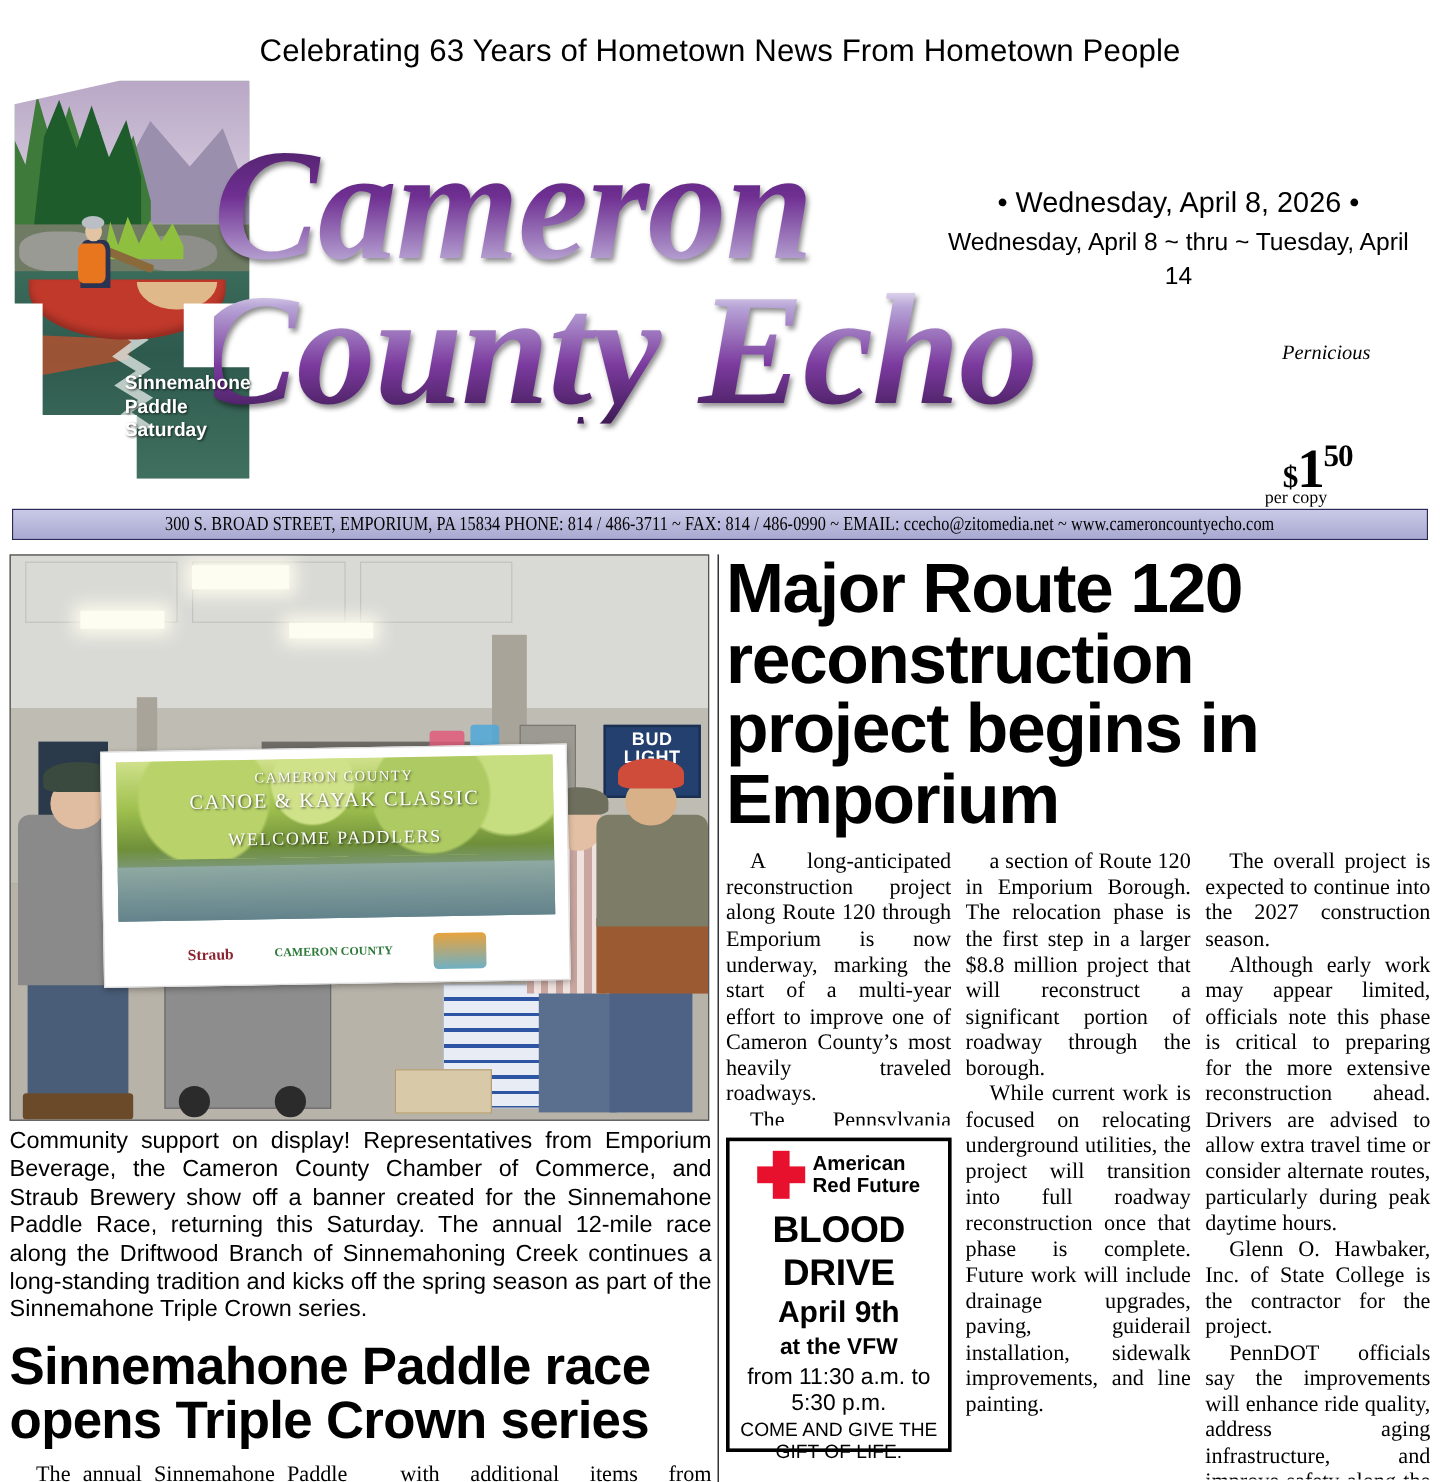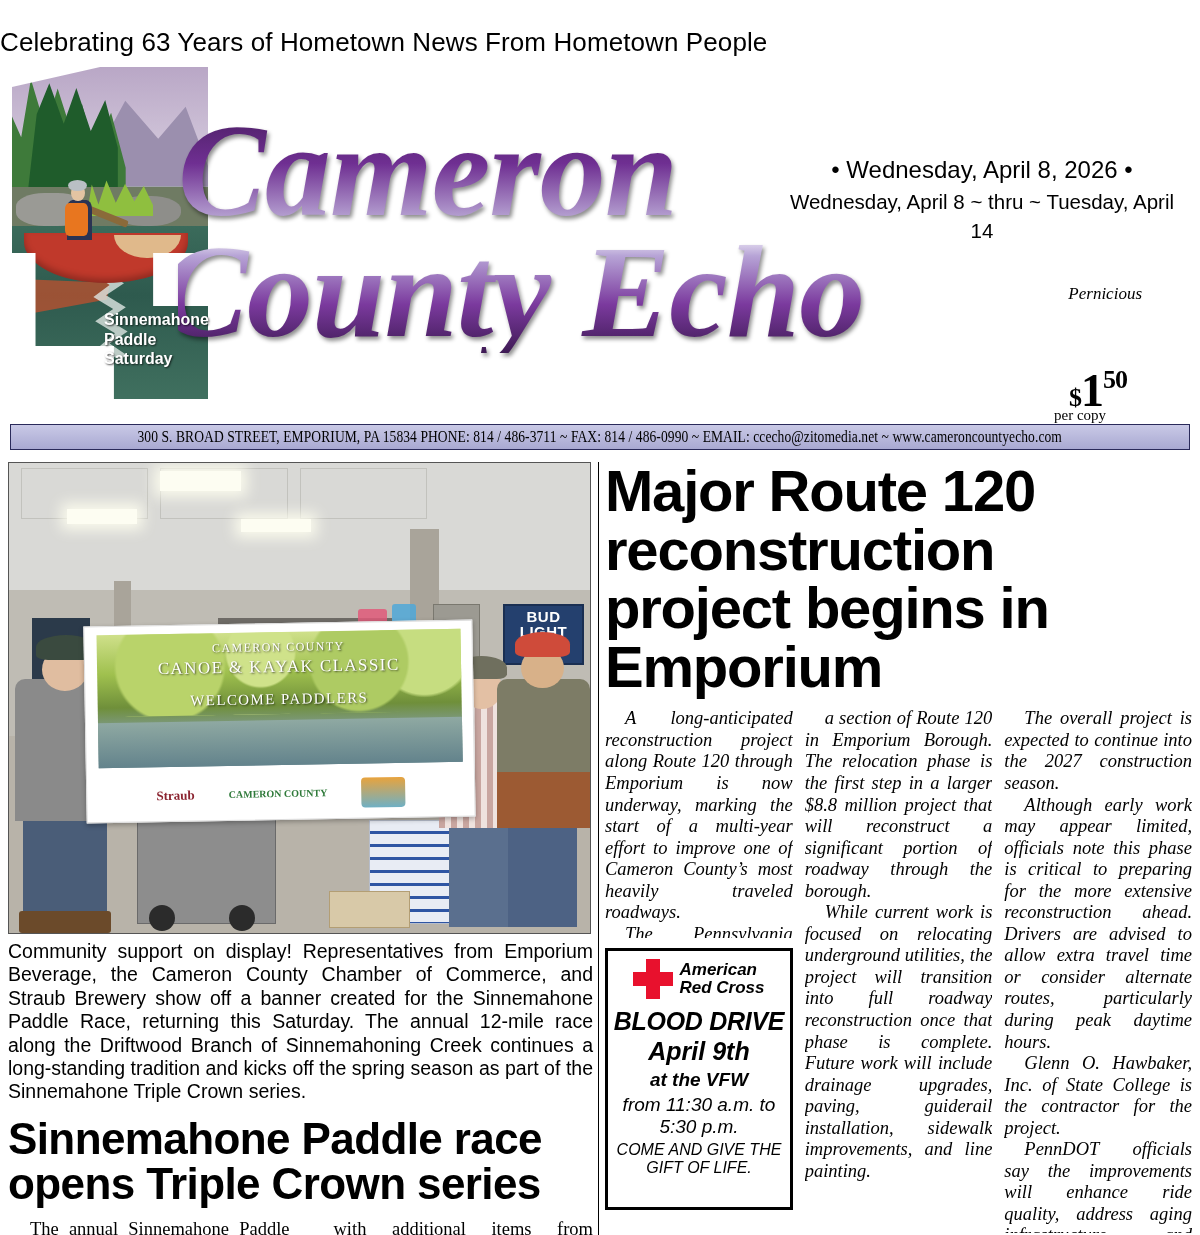--- a/index.html
+++ b/index.html
@@ -8,20 +8,21 @@
     width:1200px; height:1235px;
     background:#ffffff;
     font-family:"Liberation Sans", sans-serif;
     color:#000;
     overflow:hidden;
     position:relative;
   }
 
   
   .slug {
+    text-align:center;
     font-size:26px;
     letter-spacing:.1px;
     padding-top:27px;
     font-family:"Liberation Sans", sans-serif;
   }
 
   
   .masthead {
     position:relative;
     height:345px;
@@ -240,21 +241,20 @@
   .headline {
     font-size:58px; font-weight:bold; line-height:1.01;
     letter-spacing:-1.2px;
     margin:0 0 6px 0;
   }
   .story-cols {
     position:relative;
     display:flex; gap:12px;
     margin-top:12px;
     height:525px;
-    font-style:italic;
   }
   .story-col {
     width:188px;
     font-family:"Liberation Serif", serif;
     font-size:18.5px; line-height:1.165;
     text-align:justify;
     overflow:hidden;
   }
   .story-col p { margin:0; text-indent:20px; }
   .story-col.c1 { height:230px; }
@@ -267,21 +267,21 @@
     background:#fff;
     text-align:center;
     padding:8px 4px 4px;
   }
   .ad-top { display:flex; align-items:center; justify-content:center; gap:6px; margin-bottom:8px; }
   .ad-cross { position:relative; width:40px; height:40px; flex:0 0 auto; }
   .ad-cross::before, .ad-cross::after { content:""; position:absolute; background:#e8112d; }
   .ad-cross::before { left:13px; top:0; width:14px; height:40px; }
   .ad-cross::after { left:0; top:13px; width:40px; height:14px; }
   .ad-brand { font-weight:bold; font-size:17px; line-height:1.1; text-align:left; }
-  .ad-l1 { font-weight:bold; font-size:25px; letter-spacing:-.3px; margin-top:2px; }
+  .ad-l1 { font-weight:bold; font-size:31px; letter-spacing:-.3px; margin-top:2px; }
   .ad-l2 { font-weight:bold; font-size:25px; margin-top:1px; }
   .ad-l3 { font-weight:bold; font-size:19px; margin-top:3px; }
   .ad-l4 { font-size:19px; margin-top:3px; line-height:1.15;text-align:center; }
   .ad-l5 { font-size:16px; margin-top:3px; line-height:1.1; }
 </style>
 </head>
 <body>
 
 <div class="slug">Celebrating 63 Years of Hometown News From Hometown People</div>
 
@@ -444,21 +444,21 @@
         <p>Although early work may appear limited, officials note this phase is critical to preparing for the more extensive reconstruction ahead. Drivers are advised to allow extra travel time or consider alternate routes, particularly during peak daytime hours.</p>
         <p>Glenn O. Hawbaker, Inc. of State College is the contractor for the project.</p>
         <p>PennDOT officials say the improvements will enhance ride quality, address aging infrastructure, and improve safety along the Route 120 corridor through Emporium, though motorists should expect ongoing delays as work progresses.</p>
       </div>
 
       <div class="ad">
         <div class="ad-top">
           <div class="ad-cross"></div>
           <div class="ad-brand">
             <div>American</div>
-            <div>Red Cross</div>
+            <div>Red Future</div>
           </div>
         </div>
         <div class="ad-l1">BLOOD DRIVE</div>
         <div class="ad-l2">April 9th</div>
         <div class="ad-l3">at the VFW</div>
         <div class="ad-l4">from 11:30 a.m. to 5:30 p.m.</div>
         <div class="ad-l5">COME AND GIVE THE GIFT OF LIFE.</div>
       </div>
     </div>
   </div>

